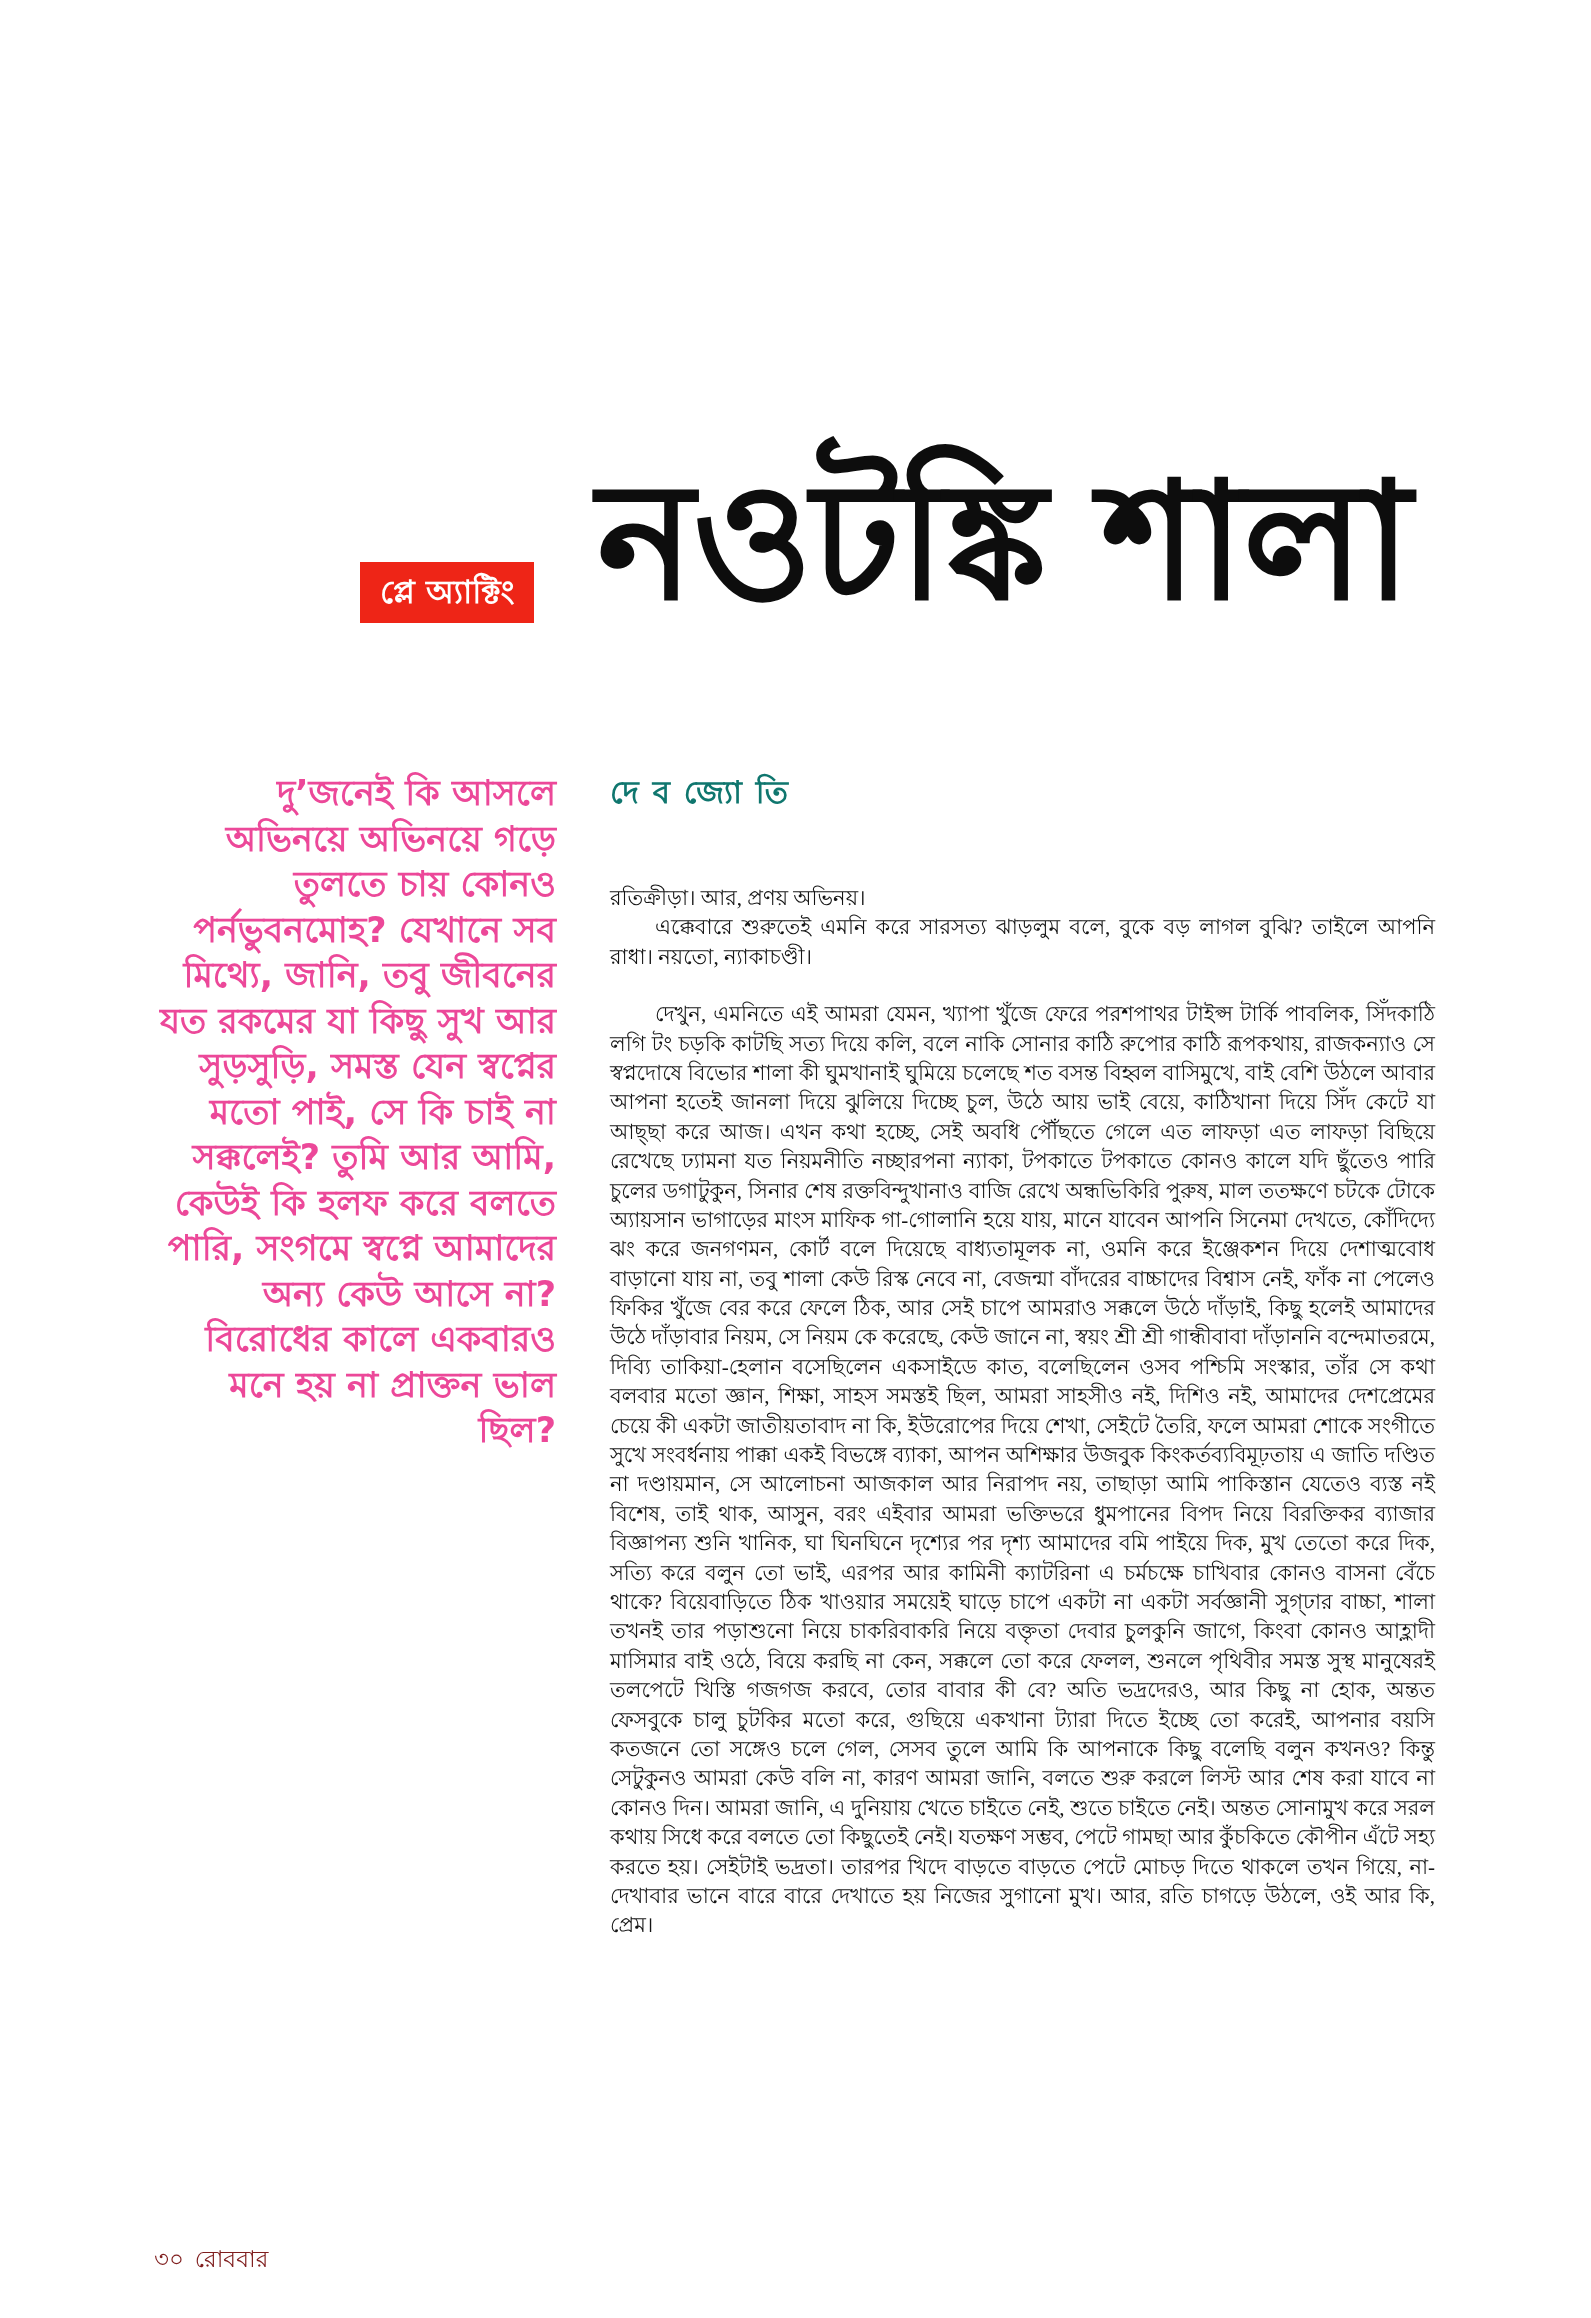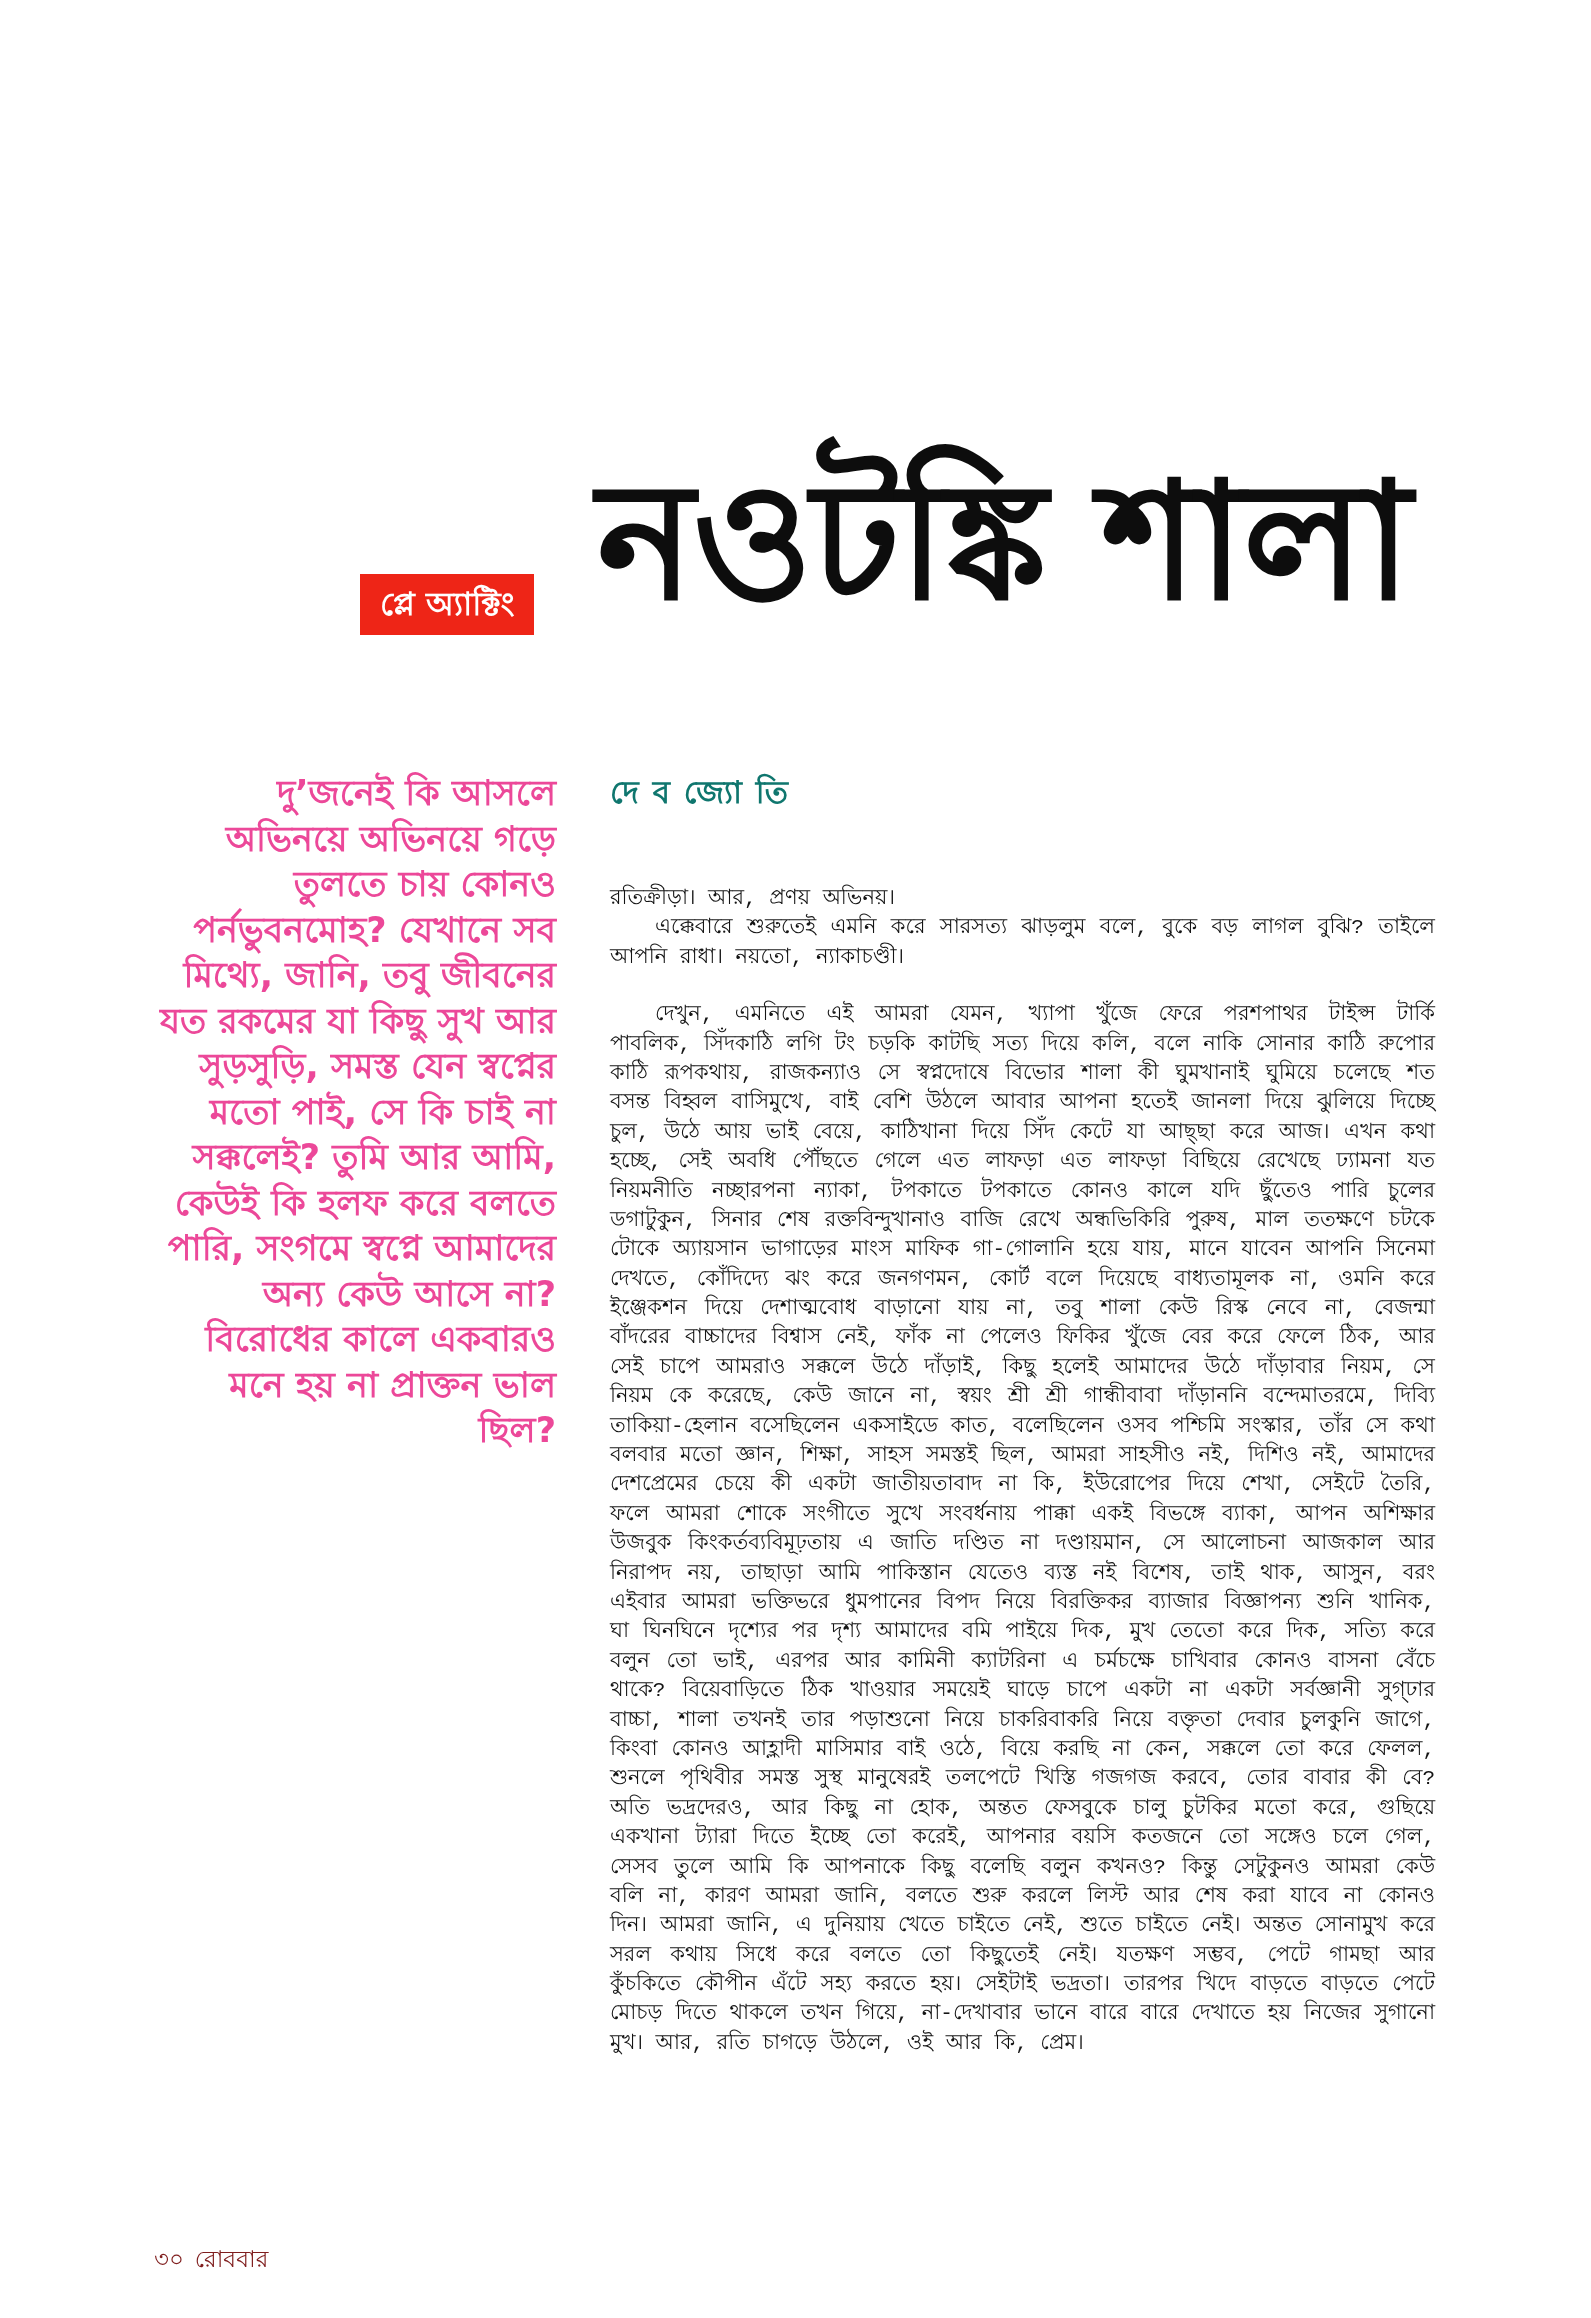--- a/index.html
+++ b/index.html
@@ -10,21 +10,21 @@
     background: #ffffff;
     font-family: "DejaVu Sans", sans-serif;
     color: #111111;
     overflow: hidden;
   }
 
   
   .kicker {
     position: absolute;
     left: 360px;
-    top: 574px;
+    top: 562px;
     background: #ee2517;
     color: #ffffff;
     font-weight: bold;
     font-size: 32px;
     line-height: 1;
     padding: 14px 20px 15.4px 20px;
     white-space: nowrap;
   }
 
   
@@ -65,21 +65,21 @@
     letter-spacing: 1.5px;
     color: #0f766e;
   }
 
   
   .body-copy {
     position: absolute;
     left: 610px;
     top: 884px;
     width: 825px;
-    font-family: Liberation Mono, monospace;
+    font-family: Liberation Serif, serif;
     font-size: 21px;
     line-height: 1.40;
     text-align: justify;
     color: #141414;
   }
   .body-para { margin: 0; text-indent: 45px; }
   .body-para:first-child { text-indent: 0; }
   .body-para:nth-child(3) { margin-top: 28px; }
 
   

